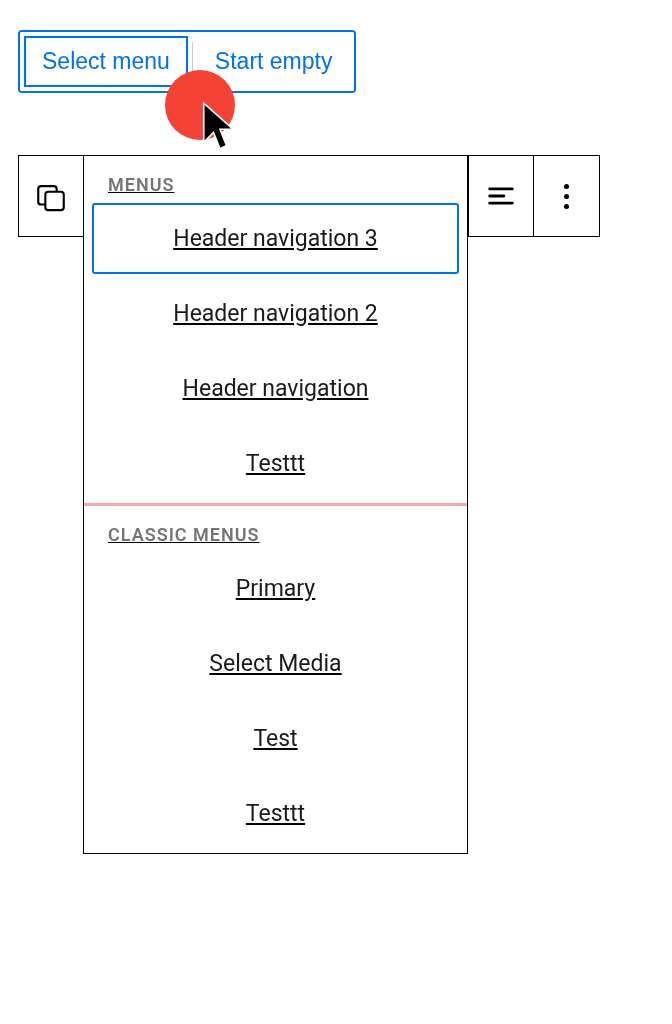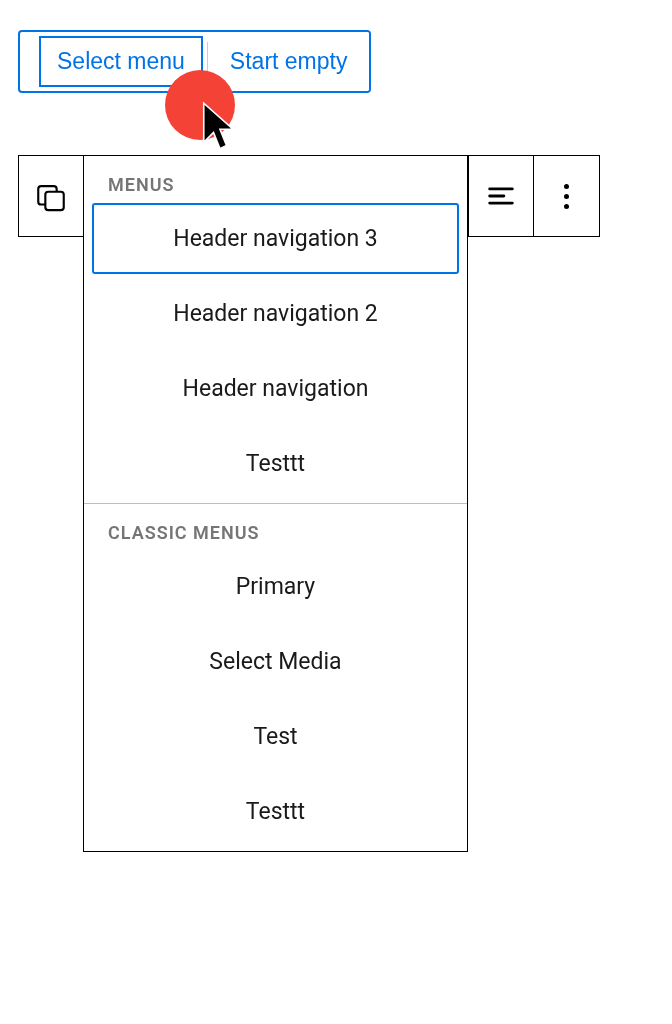--- a/index.html
+++ b/index.html
@@ -28,21 +28,20 @@
       font-size: 23px;
       color: #0073e6;
       background: #fff;
       border: none;
       cursor: pointer;
       position: relative;
     }
     .top-buttons .btn.active {
       outline: 2px solid #0073e6;
       outline-offset: -6px;
-      margin-left: 15px;
     }
     .top-buttons .divider {
       width: 1px;
       background: #ccc;
       margin: 10px 0;
     }
     .toolbar {
       position: absolute;
       top: 155px;
       left: 18px;
@@ -69,23 +68,24 @@
       position: absolute;
       top: 155px;
       left: 83px;
       width: 385px;
       background: #fff;
       border: 1px solid #000;
       z-index: 10;
     }
     .dropdown-section {
       padding: 0;
+      text-decoration: underline;
     }
     .dropdown-section:not(:first-child) {
-      border-top: 1px solid #fca5a5;
+      border-top: 3px solid #fca5a5;
     }
     .section-header {
       font-size: 18px;
       font-weight: 600;
       color: #757575;
       letter-spacing: 1px;
       padding: 18px 24px 4px 24px;
       text-transform: uppercase;
     }
     .menu-item {

